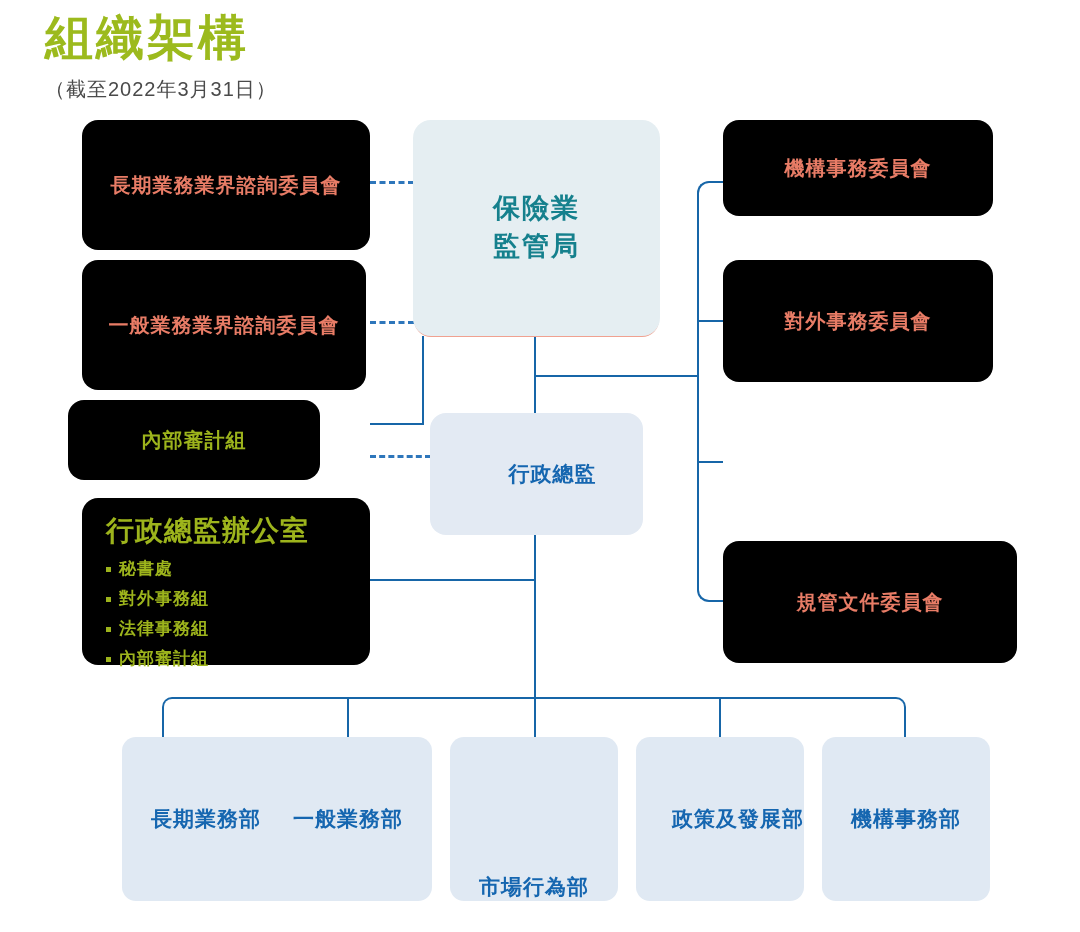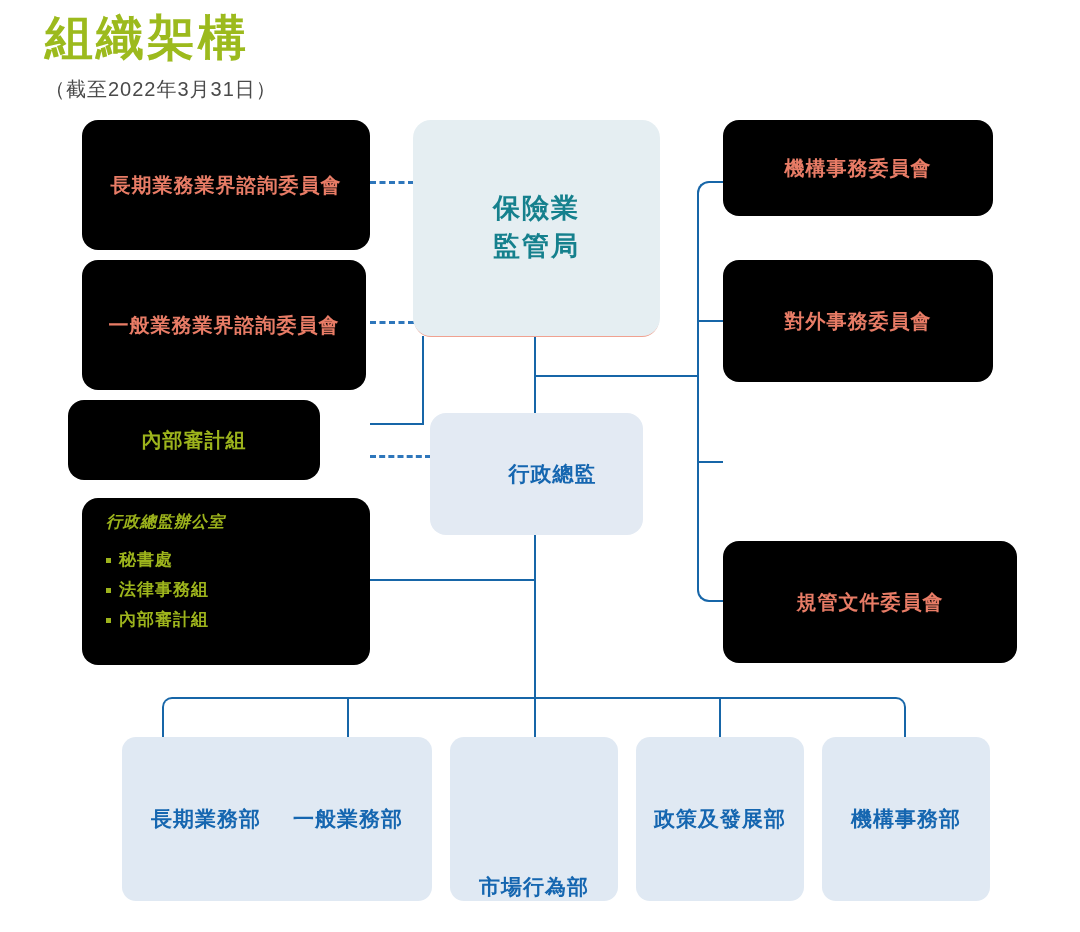--- a/index.html
+++ b/index.html
@@ -40,41 +40,41 @@
   .txt-lime   { color: #9db41c; font-weight: 700; font-size: 20px; letter-spacing: 1px; }
   .txt-teal   { color: #15808d; font-weight: 800; font-size: 27px; line-height: 1.4; letter-spacing: 2px; }
   .txt-blue   { color: #1566b0; font-weight: 800; font-size: 21px; letter-spacing: 1px; }
 
   
   .box-l1 { left: 82px;  top: 120px; width: 288px; height: 130px; }
   .box-l2 { left: 82px;  top: 260px; width: 284px; height: 130px; }
   .box-l3 { left: 68px;  top: 400px; width: 252px; height: 80px;  }
   .box-l4 { left: 82px;  top: 498px; width: 288px; height: 167px; border-radius: 16px;
             display: block; padding: 14px 10px 10px 24px; text-align: left; }
-  .office-title { color: #9db41c; font-weight: 700; font-size: 16px; letter-spacing: 1px; margin-bottom: 12px; font-style: italic; }
+  .office-title { color: #9db41c; font-weight: 700; font-size: 28px; letter-spacing: 1px; margin-bottom: 4px; }
   .office-unit  { display: flex; align-items: center; gap: 8px; color: #9db41c; font-size: 17px; font-weight: 600; line-height: 30px; letter-spacing: 1px; }
   .office-unit .bullet { width: 5px; height: 5px; background: #9db41c; flex: 0 0 auto; }
 
   
   .box-root { left: 413px; top: 120px; width: 247px; height: 216px; border-radius: 18px; background: #e5eef2;
               box-shadow: 0 2px 0 -1px #f0a190; }
   .box-ceo  { left: 430px; top: 413px; width: 213px; height: 122px; background: #e3eaf3; padding-left: 32px; }
 
   
   .box-r1 { left: 723px; top: 120px; width: 270px; height: 96px; }
   .box-r2 { left: 723px; top: 260px; width: 270px; height: 122px; }
   .box-r3 { left: 723px; top: 402px; width: 270px; height: 120px; }
   .box-r4 { left: 723px; top: 541px; width: 294px; height: 122px; }
 
   
   .box-d  { top: 737px; width: 168px; height: 164px; background: #e0e9f3; border-radius: 14px; }
   .box-d1 { left: 78px; margin-left: 44px;  }
   .box-d2 { left: 264px; }
   .box-d3 { left: 450px; align-items: flex-end; }
-  .box-d4 { left: 636px; }
+  .box-d4 { left: 636px; justify-content: flex-end; }
   .box-d5 { left: 822px; }
 
   
   .line { position: absolute; z-index: 1; }
   .solid  { border-color: #1766a8; border-style: solid; border-width: 0; }
   .dashedl { border-color: #2e76bb; border-style: dashed; border-width: 0; }
 
   .ln-dot-1 { left: 370px; top: 181px; width: 44px; border-top-width: 3px; }
   .ln-dot-2 { left: 370px; top: 321px; width: 44px; border-top-width: 3px; }
   .ln-dot-3 { left: 370px; top: 455px; width: 61px; border-top-width: 3px; }
@@ -129,20 +129,24 @@
     <span class="txt-lime">內部審計組</span>
   </div>
   <div class="box box-black box-l4">
     <div class="office-title">行政總監辦公室</div>
     <div class="office-unit">
       <span class="bullet"></span>
       <span>秘書處</span>
     </div>
     <div class="office-unit">
       <span class="bullet"></span>
+      <span>對外事務組</span>
+    </div>
+    <div class="office-unit">
+      <span class="bullet"></span>
       <span>法律事務組</span>
     </div>
     <div class="office-unit">
       <span class="bullet"></span>
       <span>內部審計組</span>
     </div>
   </div>
 
   <div class="box box-root">
     <div class="txt-teal">

